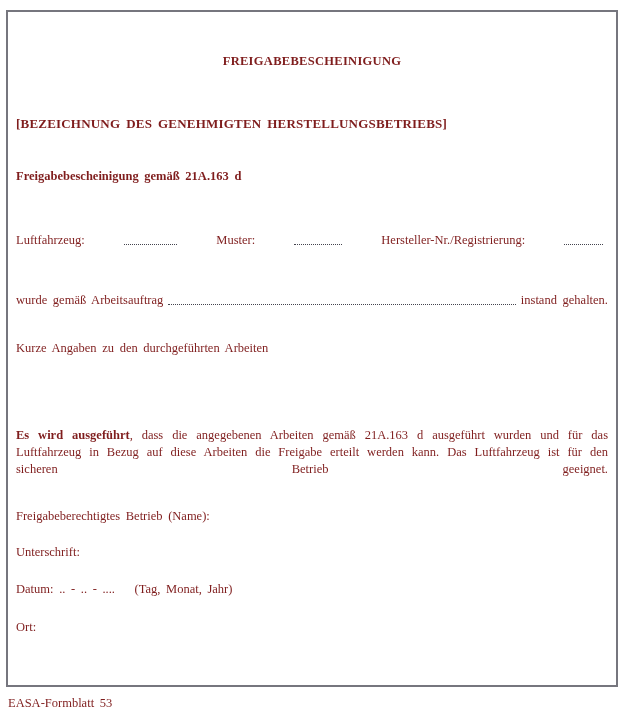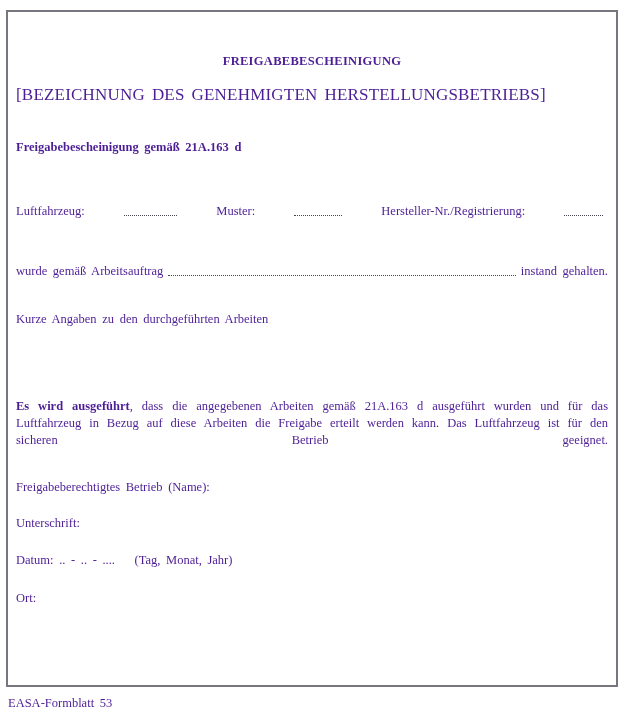--- a/index.html
+++ b/index.html
@@ -6,21 +6,21 @@
     margin: 0;
     padding: 0;
     background: #ffffff;
   }
   .page {
     position: relative;
     width: 625px;
     height: 721px;
     background: #ffffff;
     font-family: "Liberation Serif", "DejaVu Serif", serif;
-    color: #4c1d95;
+    color: #7f1d1d;
     font-size: 12.5px;
     line-height: 16px;
     word-spacing: 2.5px;
     overflow: hidden;
   }
   .sheet {
     position: absolute;
     left: 6px;
     top: 10px;
     width: 612px;
@@ -29,21 +29,21 @@
     box-sizing: border-box;
     padding: 0 8px 0 8px;
   }
   .row { white-space: nowrap; }
   .title {
     margin-top: 41px;
     text-align: center;
     font-weight: bold;
     letter-spacing: 0.3px;
   }
-  .org        { margin-top: 18px; font-size: 17px; letter-spacing: 0.2px; }
+  .org        { margin-top: 47px; font-size: 13px; letter-spacing: 0.2px; font-weight: bold; }
   .refnr      { margin-top: 34px; font-weight: bold; }
   .certlabel  { margin-top: 36px; font-weight: bold; }
   .fieldline {
     display: flex;
     align-items: baseline;
   }
   .aircraft   { margin-top: 48px; gap: 34px; }
   .workorder  { margin-top: 44px; }
   .kurze      { margin-top: 32px; }
   .lbl { white-space: nowrap; }

